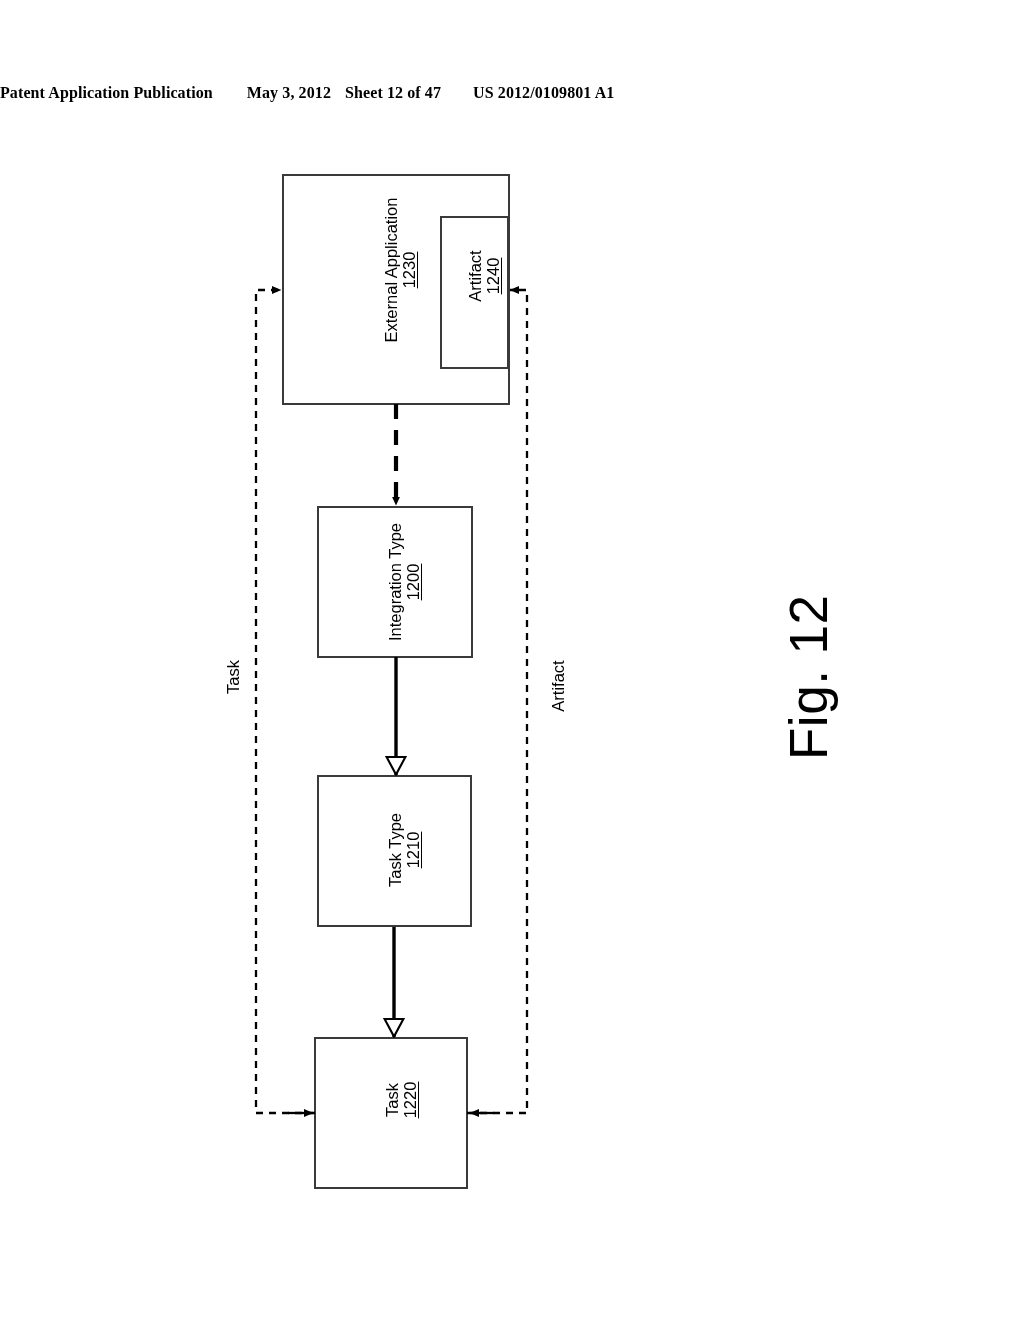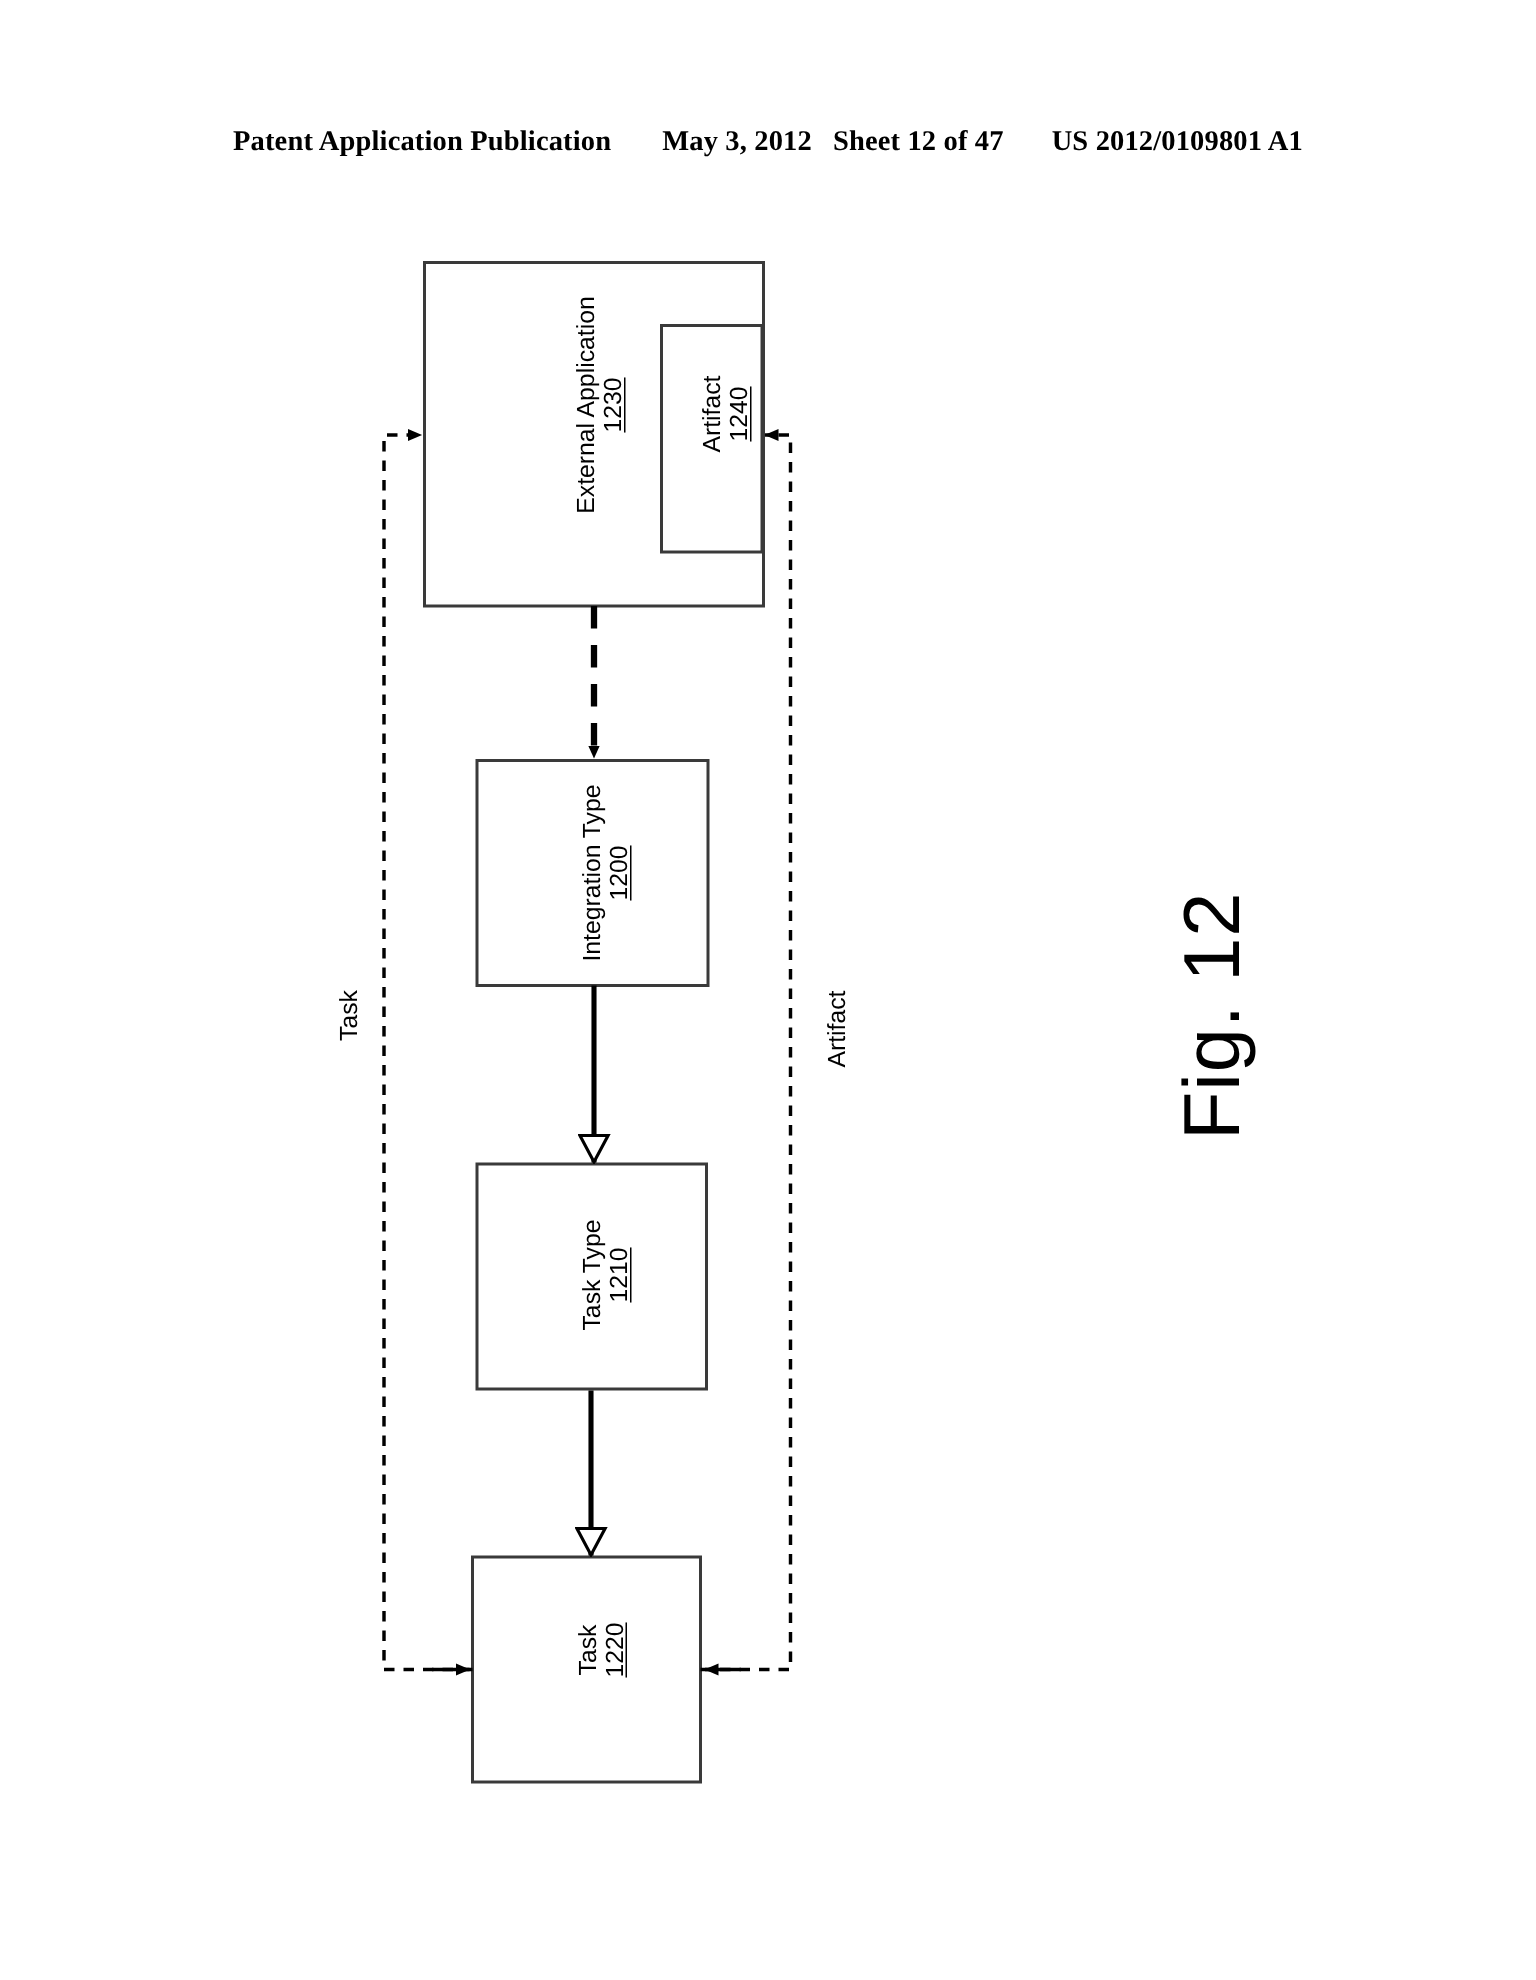--- a/index.html
+++ b/index.html
@@ -14,24 +14,24 @@
     font-family: "Liberation Serif", serif;
     overflow: hidden;
   }
 
   
   #page-header {
     position: absolute;
     left: 0;
     top: 84px;
     width: 1024px;
-    text-align: center;
+    text-align: left;
     font-family: "Liberation Serif", serif;
     font-weight: bold;
-    font-size: 19px;
+    font-size: 16px;
     color: #000;
     white-space: nowrap;
     letter-spacing: 0.1px;
   }
   #page-header .seg { display: inline-block; vertical-align: baseline; }
   #page-header .gap-a { display: inline-block; width: 34px; }
   #page-header .gap-b { display: inline-block; width: 14px; }
   #page-header .gap-c { display: inline-block; width: 32px; }
 
   

